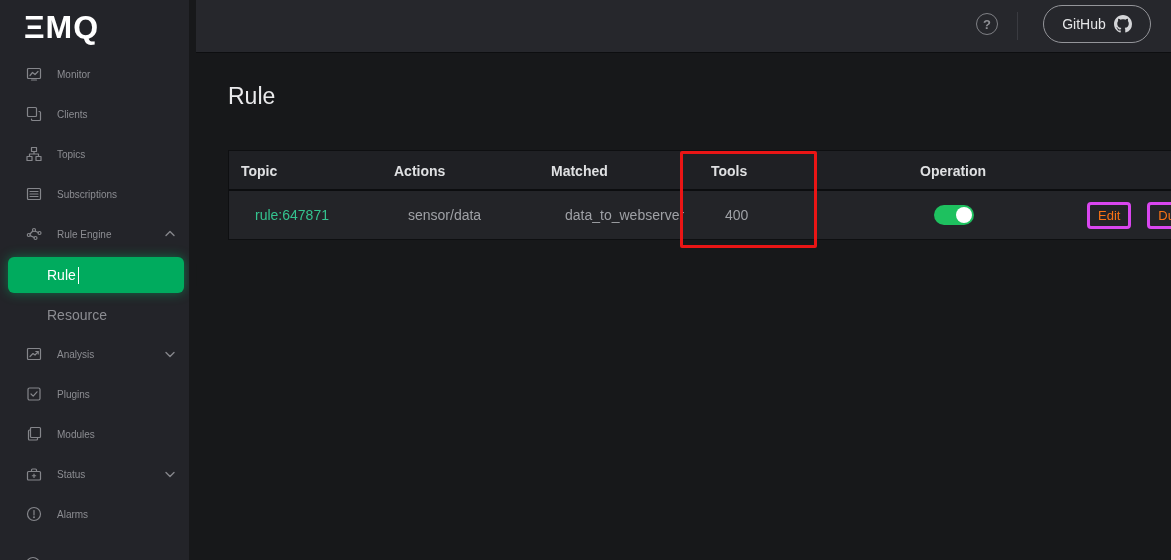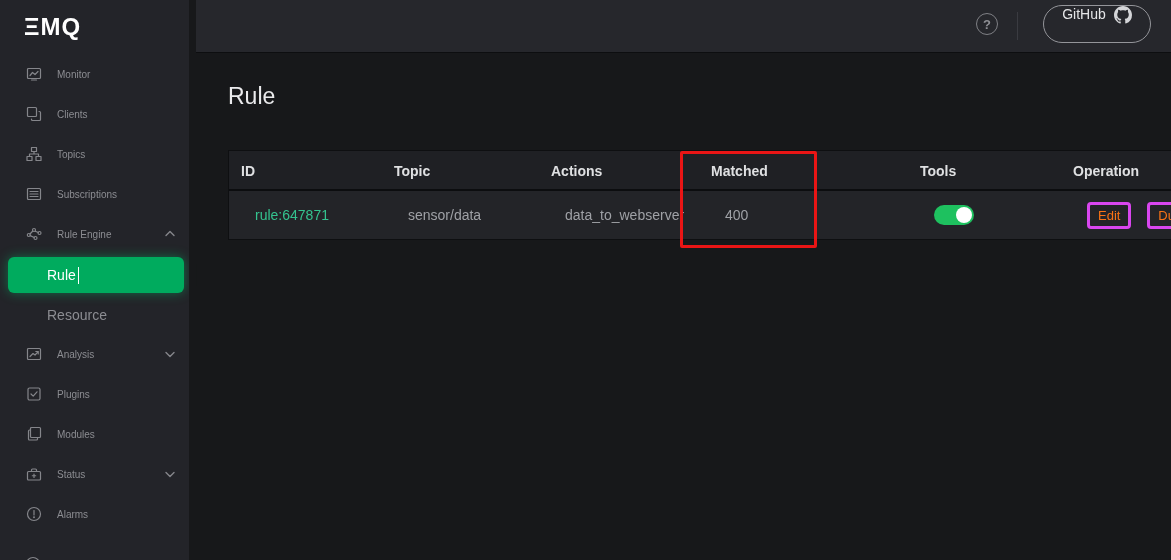--- a/index.html
+++ b/index.html
@@ -16,21 +16,21 @@
     position:absolute; left:0; top:0; bottom:0; width:196px;
     background:#232429;
     z-index:5;
   }
   .sidebar::after { 
     content:""; position:absolute; right:0; top:0; bottom:0; width:7px;
     background:#17181a;
   }
   .logo {
     height:54px; display:flex; align-items:center; padding-left:24px;
-    color:#ffffff; font-size:24px; font-weight:800; letter-spacing:1px;
+    color:#ffffff; font-size:32px; font-weight:800; letter-spacing:1px;
   }
   .nav-item {
     height:40px; display:flex; align-items:center;
     padding-left:26px; gap:15px;
     color:#8c8d92; font-size:10px; cursor:pointer;
   }
   .nav-item .icon { width:16px; height:16px; flex:0 0 16px; display:flex; }
   .nav-item svg { stroke:#85868b; fill:none; stroke-width:1.2; stroke-linecap:round; stroke-linejoin:round; }
   .caret { margin-left:auto; margin-right:20px; display:flex; }
   .caret svg { stroke:#85868b; fill:none; stroke-width:1.4; }
@@ -64,21 +64,21 @@
     display:flex; align-items:center; justify-content:center;
     color:#8f9095; font-size:13px; font-weight:bold; cursor:pointer;
   }
   .topbar-divider {
     position:absolute; left:821px; top:12px; width:1px; height:28px;
     background:#3a3b41;
   }
   .github-btn {
     position:absolute; right:20px; top:5px; height:38px; width:108px;
     border:1.5px solid #94959a; border-radius:19px;
-    background:transparent; display:flex; justify-content:center;
+    background:transparent; display:flex; align-items:center; justify-content:center;
     gap:8px; color:#e4e5e7; font-size:14px; cursor:pointer;
   }
   .github-btn svg { fill:#d4d5d8; }
 
   
   .content {
     position:absolute; left:196px; right:0; top:53px; bottom:0;
     background:#17181a; overflow:hidden;
   }
   .page-title {
@@ -294,21 +294,20 @@
         </svg>
     </span>
   </button>
 </header>
 
 <main class="content">
   <h1 class="page-title">Rule</h1>
 
   <div class="rule-table">
     <div class="tgrid thead">
-      <div>ID</div>
       <div>Topic</div>
       <div>Actions</div>
       <div>Matched</div>
       <div>Tools</div>
       <div>Operation</div>
     </div>
     <div class="tgrid trow">
       <div class="cell-id">rule:647871</div>
       <div>sensor/data</div>
       <div>data_to_webserver</div>

